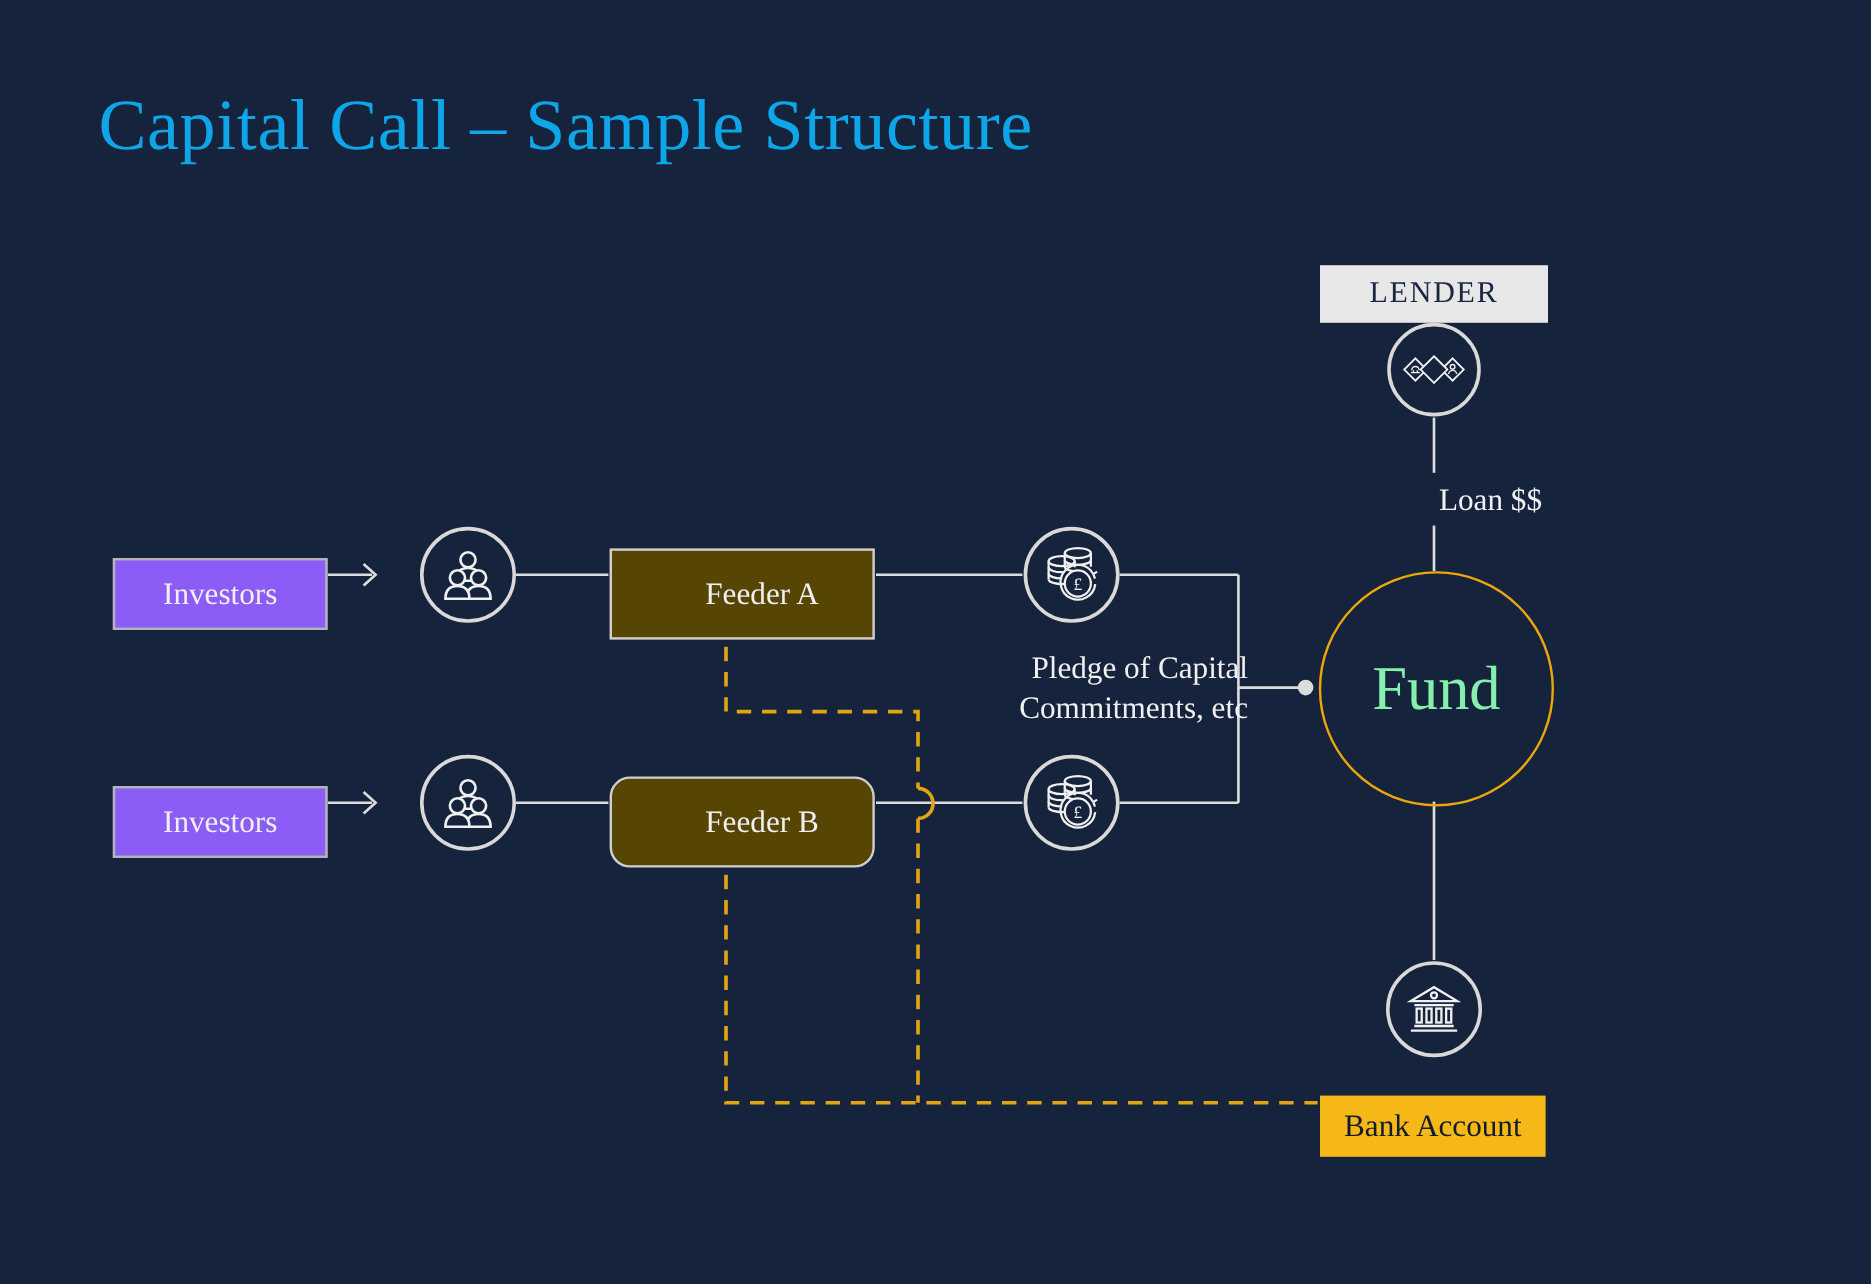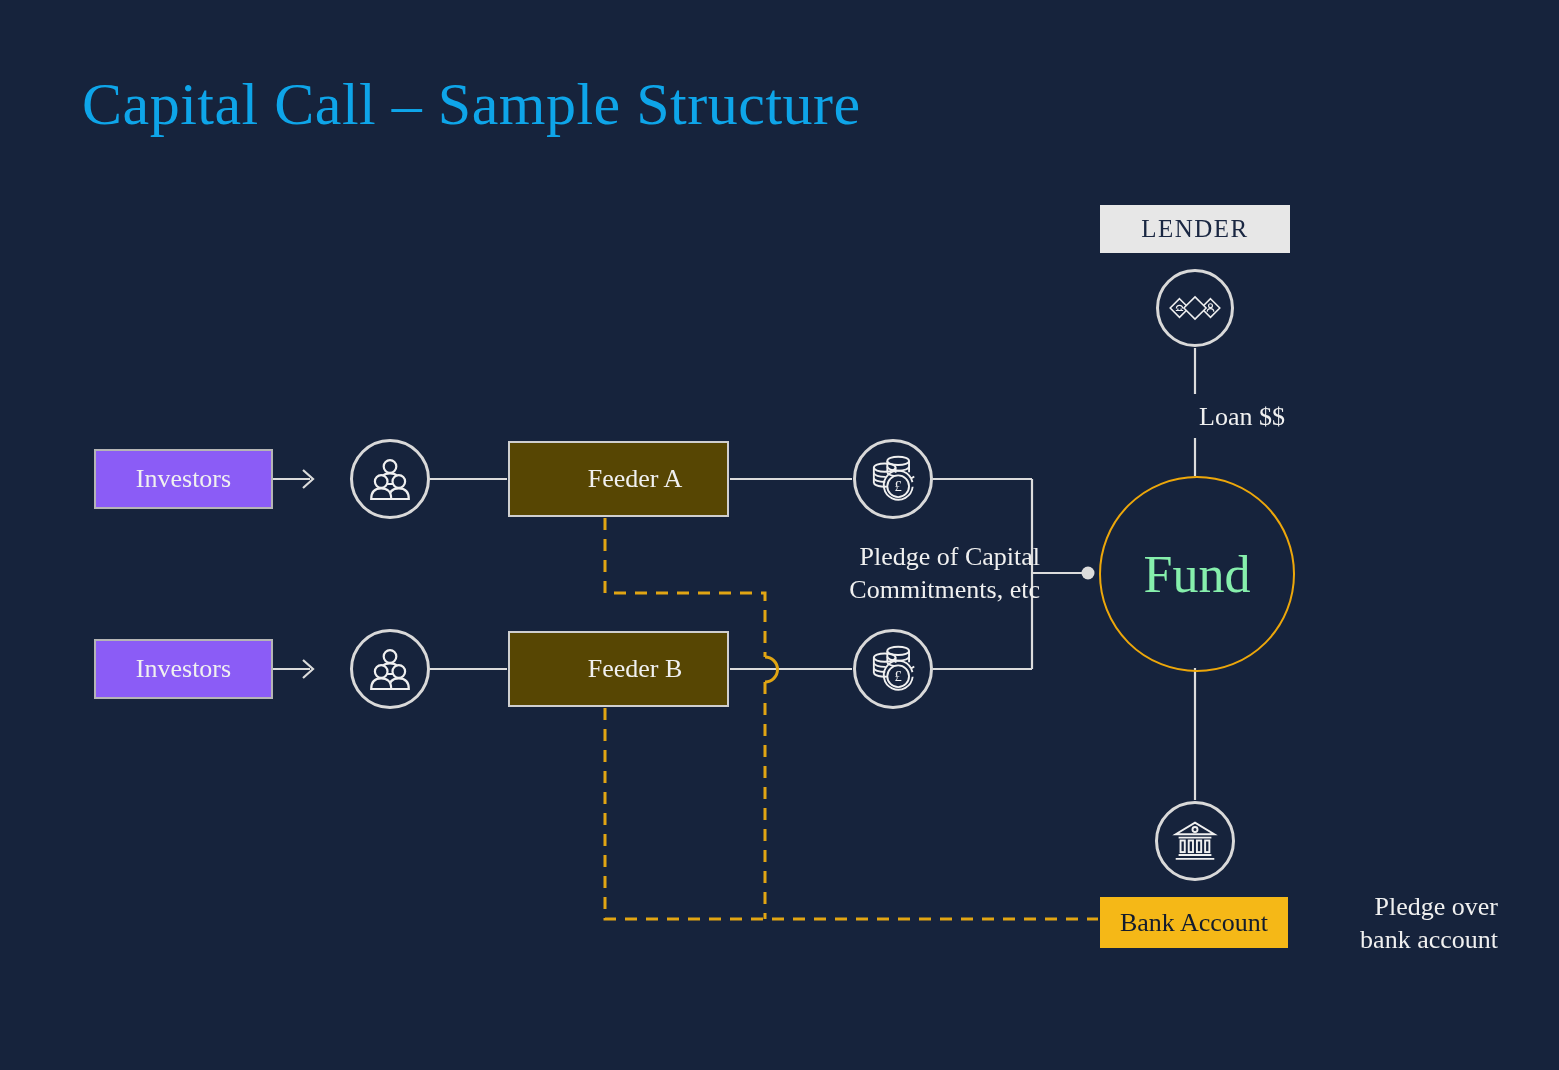--- a/index.html
+++ b/index.html
@@ -13,21 +13,21 @@
   .abs{position:absolute;}
   #title{
     left:82px;top:70px;
     font-size:60px;line-height:1.15;
     color:#0ea5e9;
     letter-spacing:0.5px;
   }
   .rect-node{
     display:flex;align-items:center;justify-content:center;
     box-sizing:border-box;
-    font-size:26px;color:#f0f0f0;
+    font-size:26px;color:#f0f0f0;margin-top:16px;
   }
   .investors{
     left:94px;width:179px;height:60px;
     background:#8b5cf6;border:2.5px solid #b5b5b5;
   }
   .feeder{
     left:508px;width:221px;height:76px;
     background:#574603;border:2.5px solid #cfcfcf;padding-left:33px;
   }
   #lender-box{
@@ -165,21 +165,21 @@
       <g stroke="#f0f0f0" stroke-width="2.2">
         <circle cx="28" cy="15.5" r="6.3" fill="none"></circle>
         <path d="M18,33 C18,25.5 22,22.3 28,22.3 C34,22.3 38,25.5 38,33 Z" fill="none"></path>
         <circle cx="36.8" cy="30.5" r="6.3" fill="#16233c"></circle>
         <path d="M26.8,48 C26.8,40.5 30.8,37.3 36.8,37.3 C42.8,37.3 46.8,40.5 46.8,48 Z" fill="#16233c"></path>
         <circle cx="19.2" cy="30.5" r="6.3" fill="#16233c"></circle>
         <path d="M9.2,48 C9.2,40.5 13.2,37.3 19.2,37.3 C25.2,37.3 29.2,40.5 29.2,48 Z" fill="#16233c"></path>
       </g>
     </svg>
   </div>
-  <div class="abs rect-node feeder" style="top:631px;">
+  <div class="abs rect-node feeder" style="top:631px;border-radius:17px;">
     <span>Feeder B</span>
   </div>
   <div class="abs circle-node coins-circle" style="top:629px;">
     <svg width="58" height="58" viewBox="0 0 56 56">
       <g stroke="#f0f0f0" stroke-width="1.8" fill="none">
         <path d="M22.5,10.5 V21.5 M43.5,10.5 V21.5"></path>
         <ellipse cx="33" cy="10.5" rx="10.5" ry="4"></ellipse>
         <path d="M22.5,16 A10.5,4 0 0 0 43.5,16"></path>
         <path d="M22.5,21.5 A10.5,4 0 0 0 30,25.2"></path>
         <path d="M9.5,17 V32 M30.5,17 V22"></path>
@@ -212,18 +212,14 @@
         <rect x="38.5" y="27.5" width="4.4" height="12"></rect>
         <path d="M11,42.5 H45"></path>
         <path d="M8,46.5 H48"></path>
       </g>
     </svg>
   </div>
   <div id="bank-account-box" class="abs rect-node">
     <span>Bank Account</span>
   </div>
 
-  <div id="pledge-bank-label" class="abs label-text">
-    <div>Pledge over</div>
-    <div>bank account</div>
-  </div>
 
 </div>
 
 </body></html>

